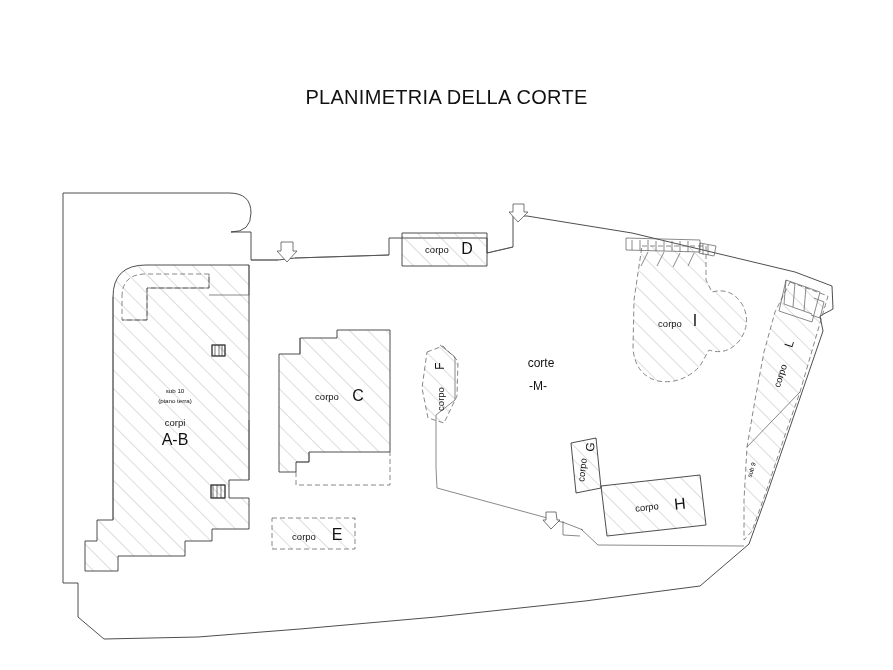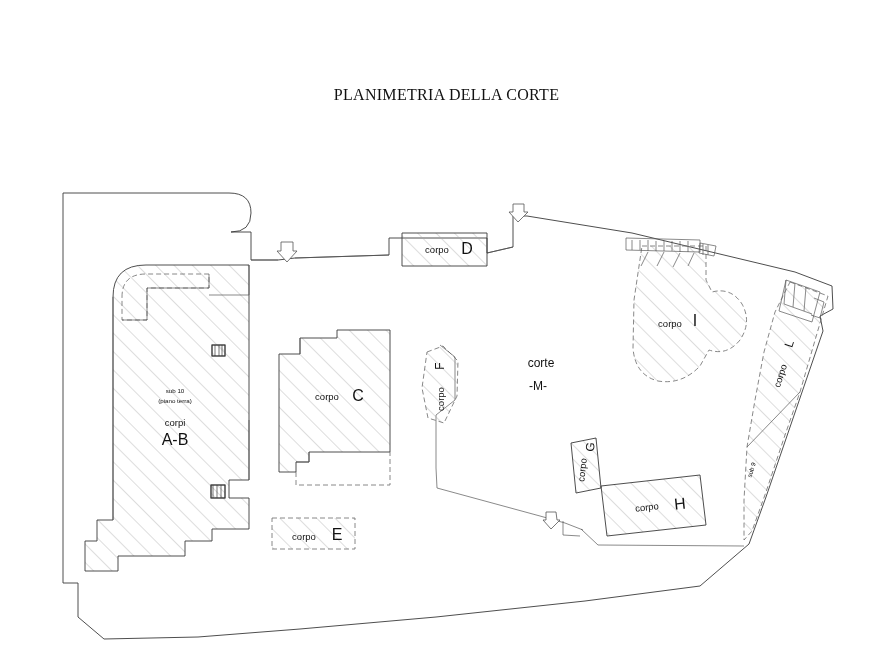--- a/index.html
+++ b/index.html
@@ -19,24 +19,24 @@
     left: 0; top: 0;
     width: 893px;
     height: 670px;
   }
   .plan-title {
     position: absolute;
     left: 0;
     top: 86px;
     width: 893px;
     text-align: center;
-    font-size: 16px;
+    font-size: 20px;
     letter-spacing: 0.3px;
     color: #111111;
-    font-family: Liberation Serif, serif;
+    font-family: Liberation Sans, sans-serif;
   }
   svg { display: block; }
   .wall { fill: none; stroke: #3a3a3a; stroke-width: 0.9; }
   .wall-thin { fill: none; stroke: #585858; stroke-width: 0.7; }
   .wall-dash { fill: none; stroke: #6a6a6a; stroke-width: 0.8; stroke-dasharray: 5 3; }
   .hatchfill-a { fill: url(#hatchA); stroke: #3a3a3a; stroke-width: 0.9; }
   .hatchfill-b { fill: url(#hatchB); stroke: #3a3a3a; stroke-width: 0.9; }
   .hatchfill-dash { fill: url(#hatchA); stroke: #6a6a6a; stroke-width: 0.8; stroke-dasharray: 5 3; }
   .lbl {
     font-family: "Liberation Sans", sans-serif;

